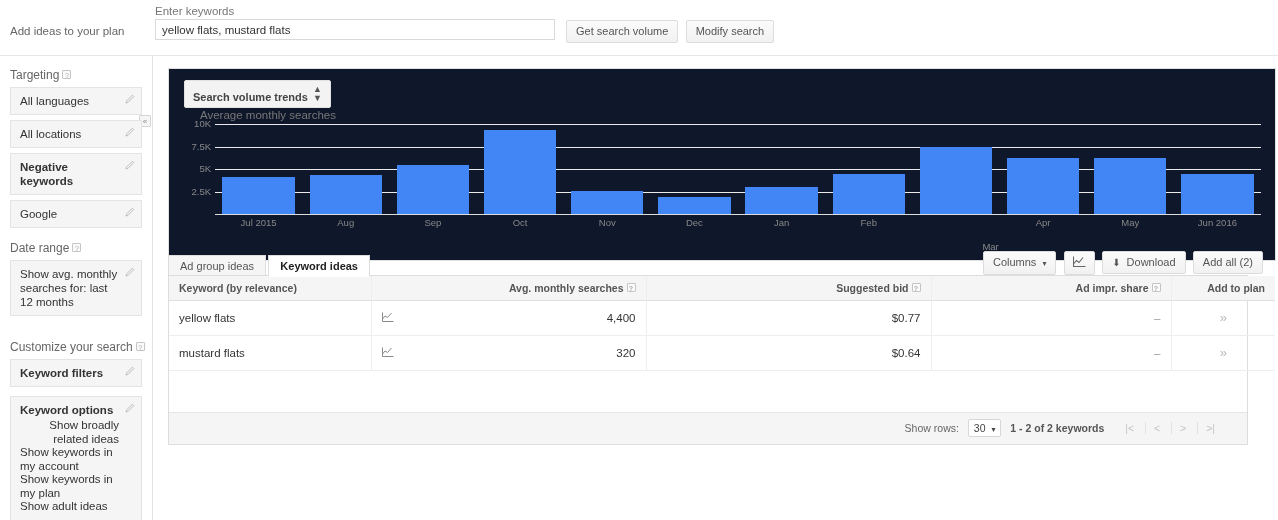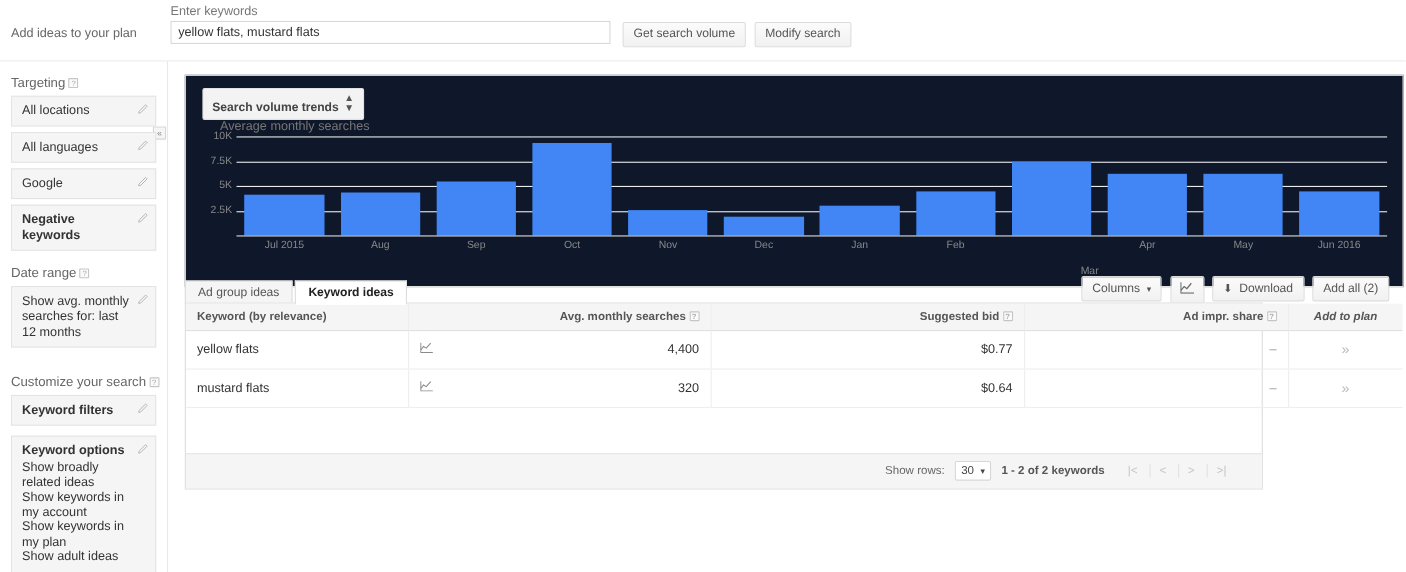--- a/index.html
+++ b/index.html
@@ -52,21 +52,21 @@
     border:1px solid #e4e4e4; padding:6px 22px 6px 9px; font-size:11.5px; color:#333;
     line-height:14px; cursor:pointer;
   }
   .card.bold { font-weight:bold; }
   .card.gap { margin-bottom:9px; }
   .pencil {
     position:absolute; right:6px; top:6px; width:11px; height:11px;
     opacity:.55;
   }
   .card .opt { font-weight:normal; color:#333; font-size:11.5px; line-height:13.5px; }
-  .card .opt:first-of-type { margin-top:2px; }
+  .card .opt:first-of-type { margin-top:2px;text-align:right; }
   .grp { margin-top:2px; }
   .sec { margin-top:13px; }
 
   
   .main { position:absolute; left:153px; top:56px; width:1125px; height:464px; background:#fff; }
 
   .chart-panel {
     position:absolute; left:15px; top:12px; width:1108px; height:193px;
     border:1px solid #e0e0e0; background:#0f172a;
   }
@@ -96,21 +96,21 @@
   }
   .tab.active { background:#fff; border-bottom-color:#fff; color:#222; font-weight:bold; z-index:3; }
   .tab + .tab { margin-left:-1px; }
 
   .toolbar { position:absolute; right:15px; top:195px; }
   .toolbar .btn { margin-left:4px; vertical-align:top; }
   .icon-btn { padding:4px 8px; }
 
   
   .table-wrap {
-    position:absolute; left:15px; top:219px; width:980px; height:170px;
+    position:absolute; left:15px; top:219px; width:1080px; height:170px;
     border:1px solid #ddd; background:#fff;
   }
   table { width:100%; border-collapse:collapse; table-layout:fixed; }
   thead th {
     background:#f5f5f5; border-bottom:1px solid #e0e0e0; height:24px;
     font-size:10.5px; color:#555; font-weight:bold; padding:0 10px; text-align:left;
     white-space:nowrap;
   }
   thead th.num { text-align:right; }
   thead th.ctr { text-align:right; }
@@ -154,39 +154,39 @@
 
   <div class="sidebar">
     <div class="collapse-btn">«</div>
 
     <div style="height:12px"></div>
     <div class="sec-head">
       <span>Targeting</span><span class="help-icon">?</span>
     </div>
 
     <div class="card">
+      <span>All languages</span>
+      <svg class="pencil" viewBox="0 0 16 16">
+          <path d="M12.2 1.8l2 2-8.6 8.6-2.6.6.6-2.6z" fill="none" stroke="#777" stroke-width="1.2"></path>
+        </svg>
+    </div>
+    <div class="card">
       <span>All locations</span>
       <svg class="pencil" viewBox="0 0 16 16">
           <path d="M12.2 1.8l2 2-8.6 8.6-2.6.6.6-2.6z" fill="none" stroke="#777" stroke-width="1.2"></path>
         </svg>
     </div>
-    <div class="card">
-      <span>All languages</span>
+    <div class="card bold">
+      <span>Negative keywords</span>
       <svg class="pencil" viewBox="0 0 16 16">
           <path d="M12.2 1.8l2 2-8.6 8.6-2.6.6.6-2.6z" fill="none" stroke="#777" stroke-width="1.2"></path>
         </svg>
     </div>
     <div class="card">
       <span>Google</span>
-      <svg class="pencil" viewBox="0 0 16 16">
-          <path d="M12.2 1.8l2 2-8.6 8.6-2.6.6.6-2.6z" fill="none" stroke="#777" stroke-width="1.2"></path>
-        </svg>
-    </div>
-    <div class="card bold">
-      <span>Negative keywords</span>
       <svg class="pencil" viewBox="0 0 16 16">
           <path d="M12.2 1.8l2 2-8.6 8.6-2.6.6.6-2.6z" fill="none" stroke="#777" stroke-width="1.2"></path>
         </svg>
     </div>
 
     <div class="sec"></div>
     <div class="sec-head">
       <span>Date range</span><span class="help-icon">?</span>
     </div>
     <div class="card" style="padding-right:22px;">
@@ -312,21 +312,21 @@
             <th class="col-sep"></th>
             <th class="num">
               <span>Avg. monthly searches</span><span class="help-icon">?</span>
             </th>
             <th class="num col-sep">
               <span>Suggested bid</span><span class="help-icon">?</span>
             </th>
             <th class="num col-sep">
               <span>Ad impr. share</span><span class="help-icon">?</span>
             </th>
-            <th class="ctr col-sep" style="text-align:center;font-style:italic;">Add to plan</th>
+            <th class="ctr col-sep" style="text-align:right;">Add to plan</th>
           </tr>
         </thead>
         <tbody id="tbody">
             <tr>
               <td>yellow flats</td>
               <td class="col-sep"><svg width="12" height="10" viewBox="0 0 12 10">
                   <polyline points="0.5,7 3,4 5.5,5.5 9.5,1" fill="none" stroke="#8a8a8a" stroke-width="1"></polyline>
                   <polyline points="0.5,0.5 0.5,9.5 11.5,9.5" fill="none" stroke="#8a8a8a" stroke-width="1"></polyline>
                 </svg></td>
               <td class="num">4,400</td>

